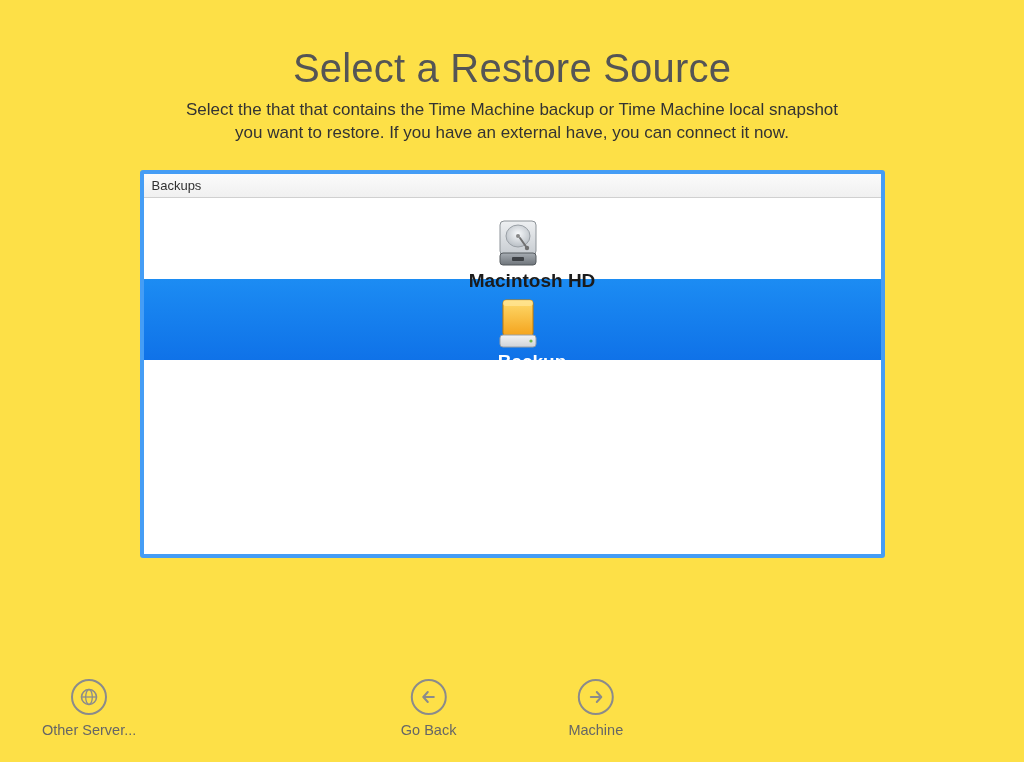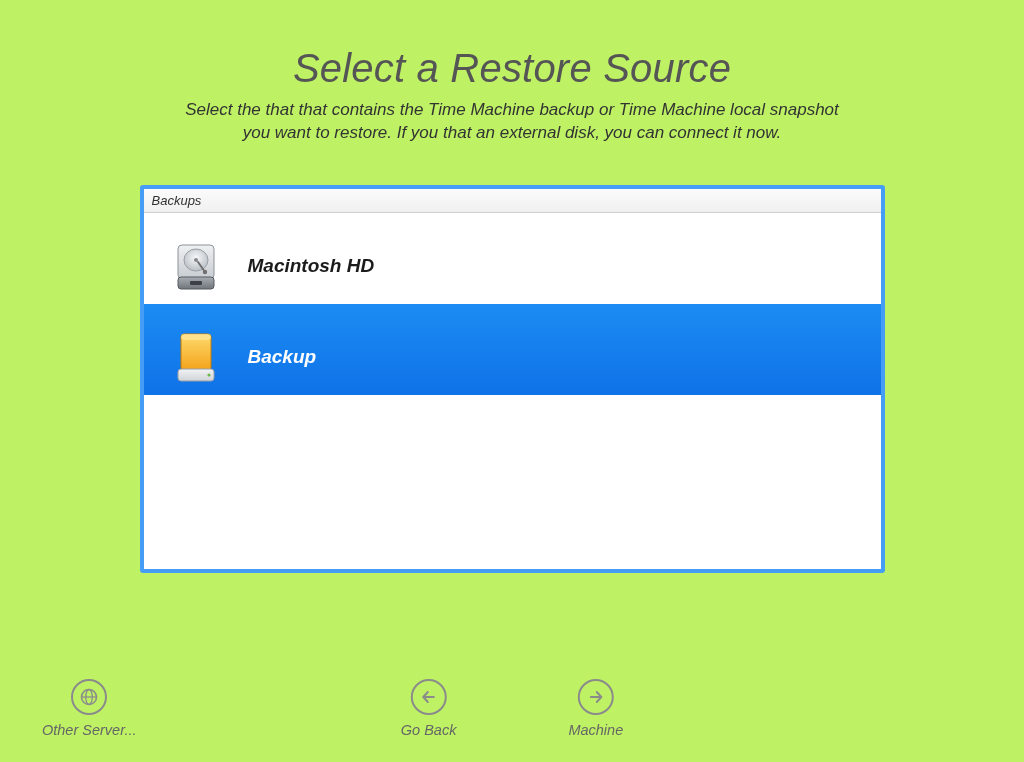--- a/index.html
+++ b/index.html
@@ -9,43 +9,42 @@
     width: 1024px;
     height: 762px;
     font-family: -apple-system, "Helvetica Neue", Helvetica, Arial, sans-serif;
     background: #ececec;
     overflow: hidden;
     -webkit-font-smoothing: antialiased;
   }
   .window {
     width: 1024px;
     height: 762px;
-    background: #bef264;
+    background: #fde047;
     display: flex;
     flex-direction: column;
     align-items: center;
     position: relative;
-    font-style: italic;
   }
   .title {
     margin-top: 46px;
     font-size: 40px;
     font-weight: 400;
     color: #555;
     letter-spacing: 0.2px;
   }
   .subtitle {
     margin-top: 8px;
     text-align: center;
     font-size: 17px;
     color: #333;
     line-height: 1.35;
   }
   .listbox {
-    margin-top: 40px;
+    margin-top: 25px;
     width: 745px;
     height: 388px;
     background: #fff;
     border: 4px solid #459df5;
     border-radius: 3px;
     overflow: hidden;
     display: flex;
     flex-direction: column;
   }
   .listbox-header {
@@ -58,23 +57,24 @@
     padding: 0 8px;
   }
   .listbox-body {
     flex: 1;
     background: #fff;
     overflow: auto;
   }
   .row {
     display: flex;
     align-items: center;
-    height: 91px;
+    height: 81px;
     padding: 16px 16px 0 28px;
     cursor: default;
+    flex-direction: column;
   }
   .row .label {
     margin-left: 28px;
     font-size: 19px;
     font-weight: 700;
     color: #1b1b1b;
   }
   .row.selected {
     background: linear-gradient(to bottom, #1c8cf3, #0f72e8);
   }
@@ -129,21 +129,21 @@
 </style>
 </head>
 <body>
 
 <div class="window">
 
   <div class="title">Select a Restore Source</div>
 
   <div class="subtitle">
     <span>Select the that that contains the Time Machine backup or Time Machine local snapshot</span><br>
-    <span>you want to restore. If you that an external disk, you can connect it now.</span>
+    <span>you want to restore. If you have an external have, you can connect it now.</span>
   </div>
 
   <div class="listbox">
     <div class="listbox-header">Backups</div>
     <div class="listbox-body">
 
       <div class="row">
         <span class="drive-icon">
           <svg width="48" height="56" viewBox="0 0 48 56">
             <defs>

